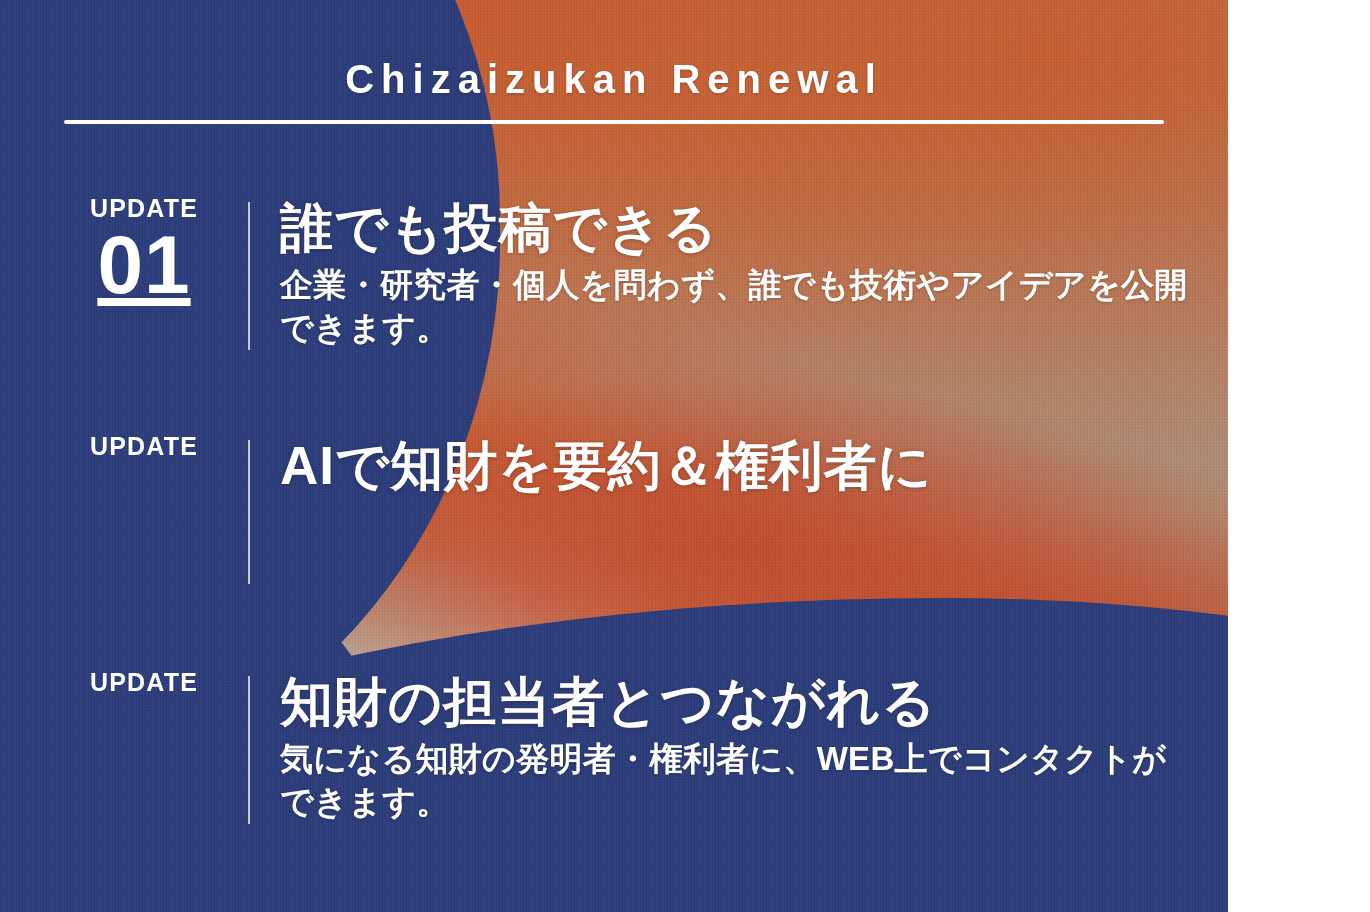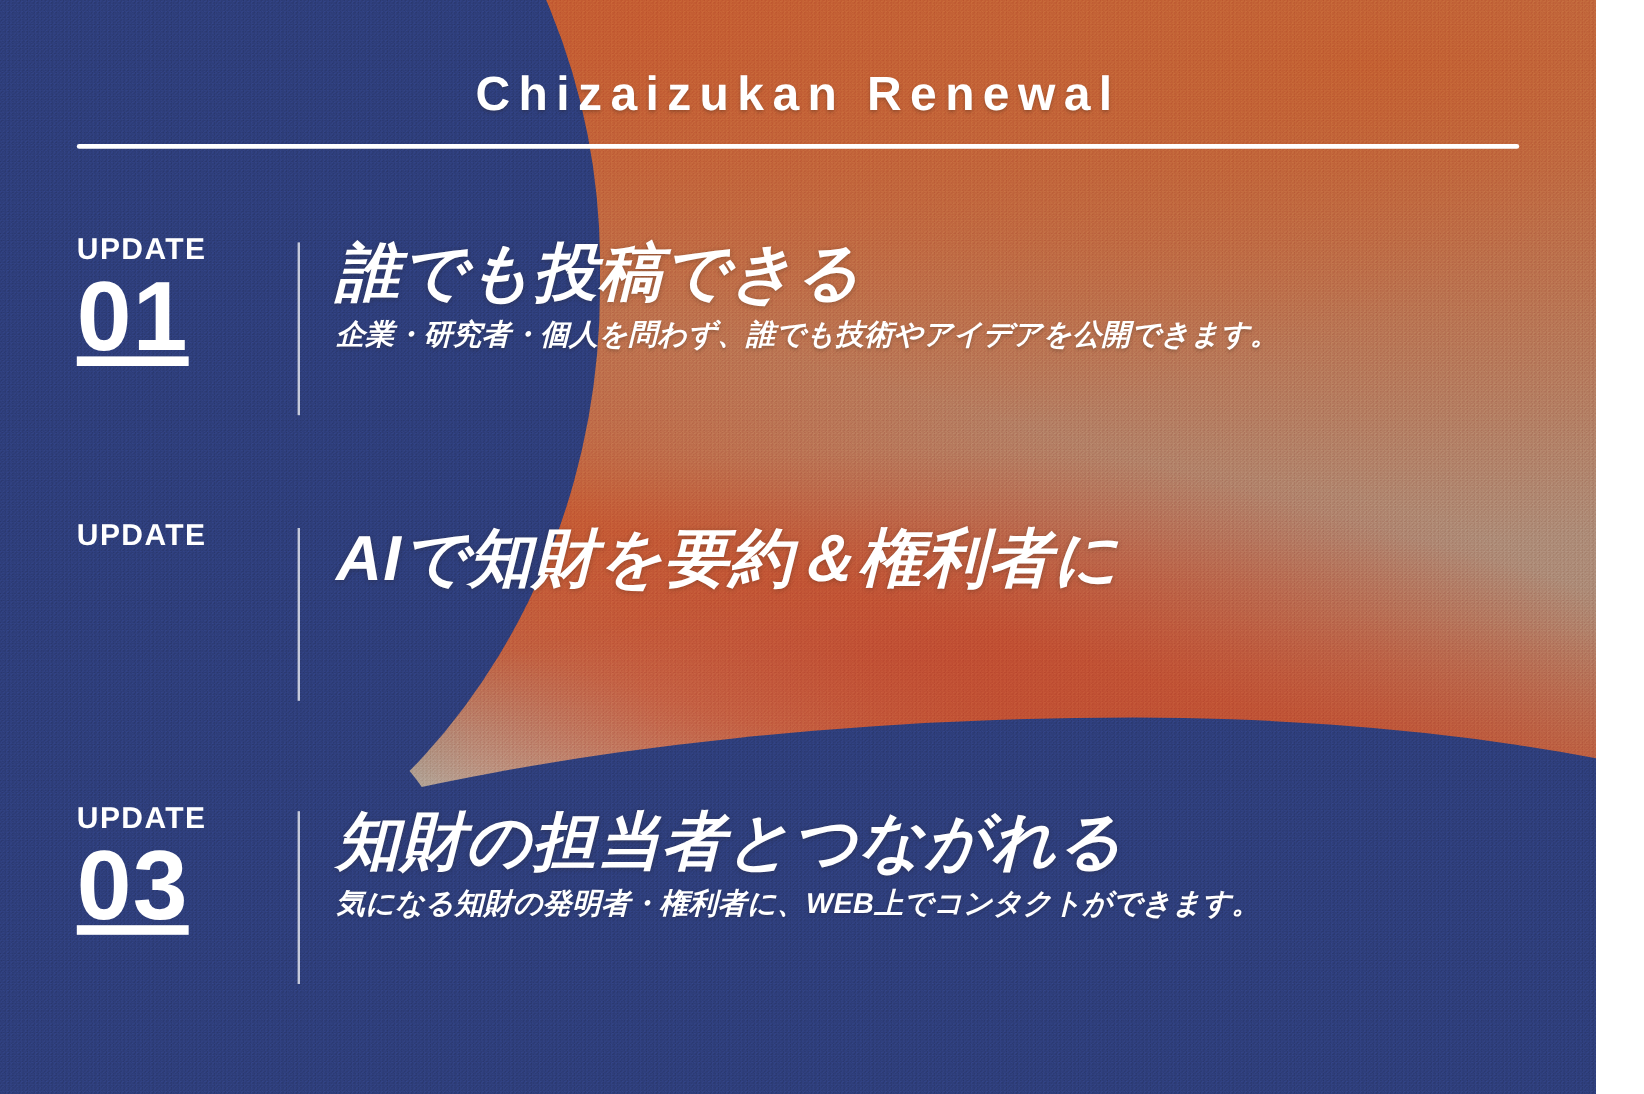--- a/index.html
+++ b/index.html
@@ -3,24 +3,24 @@
 <meta charset="utf-8">
 <style>
   html,body{margin:0;padding:0;background:#fff;}
   body{
     font-family:"Liberation Sans","DejaVu Sans",sans-serif;
     -webkit-font-smoothing:antialiased;
   }
 
   #stage{
     position:relative;
-    width:1330px;
+    width:1228px;
     height:912px;
     overflow:hidden;
-    background:#4c1d95;
+    background:#15803d;
   }
 
   
   .bg-layer{position:absolute;inset:0;}
 
   
   .bg-warm{
     background:
       radial-gradient(120% 70% at 86% 6%, rgba(196,95,48,0.95) 0%, rgba(196,95,48,0.55) 28%, rgba(181,138,112,0.0) 62%),
       radial-gradient(90% 55% at 40% 2%,  rgba(198,88,48,0.85) 0%, rgba(198,88,48,0.25) 45%, rgba(0,0,0,0) 72%),
@@ -143,21 +143,21 @@
     display:flex;
     align-items:flex-start;
   }
   .row-1{top:196px;}
   .row-2{top:434px;}
   .row-3{top:670px;}
 
   .num-col{
     width:160px;
     flex:0 0 160px;
-    text-align:left;
+    text-align:center;
     color:#FFFFFF;
   }
   .update-word{
     font-size:25px;
     font-weight:bold;
     letter-spacing:1.2px;
     line-height:1;
     margin-bottom:4px;
   }
   .update-num{
@@ -174,38 +174,36 @@
     align-self:stretch;
     min-height:144px;
     background:rgba(255,255,255,.72);
     margin:6px 0 0 24px;
   }
 
   .text-col{
     padding-left:30px;
     color:#FFFFFF;
     padding-top:2px;
-    font-style:italic;
   }
   .headline{
     margin:0;
     font-size:53px;
     font-weight:bold;
     line-height:1.14;
     letter-spacing:1px;
     text-shadow:0 1px 4px rgba(40,30,20,.30);
   }
   .subline{
     margin:6px 0 0 0;
-    font-size:24px;
+    font-size:33px;
     font-weight:bold;
     line-height:1.3;
     letter-spacing:.3px;
     text-shadow:0 1px 3px rgba(40,30,20,.28);
-    text-align:center;
   }
 </style>
 </head>
 <body>
 
 <div id="stage">
 
   <div class="bg-layer bg-warm"></div>
   <div class="bg-layer bg-sweep-orange"></div>
   <div class="bg-layer bg-teal"></div>
@@ -244,21 +242,20 @@
       </div>
       <div class="v-divider"></div>
       <div class="text-col">
         <h2 class="headline">AIで知財を要約＆権利者に</h2>
       </div>
     </div>
 
     <div class="update-row row-3">
       <div class="num-col">
         <div class="update-word">UPDATE</div>
-        <div class="update-num">03</div>
       </div>
       <div class="v-divider"></div>
       <div class="text-col">
         <h2 class="headline">知財の担当者とつながれる</h2>
         <p class="subline">気になる知財の発明者・権利者に、WEB上でコンタクトができます。</p>
       </div>
     </div>
 
   </div>
 </div>

